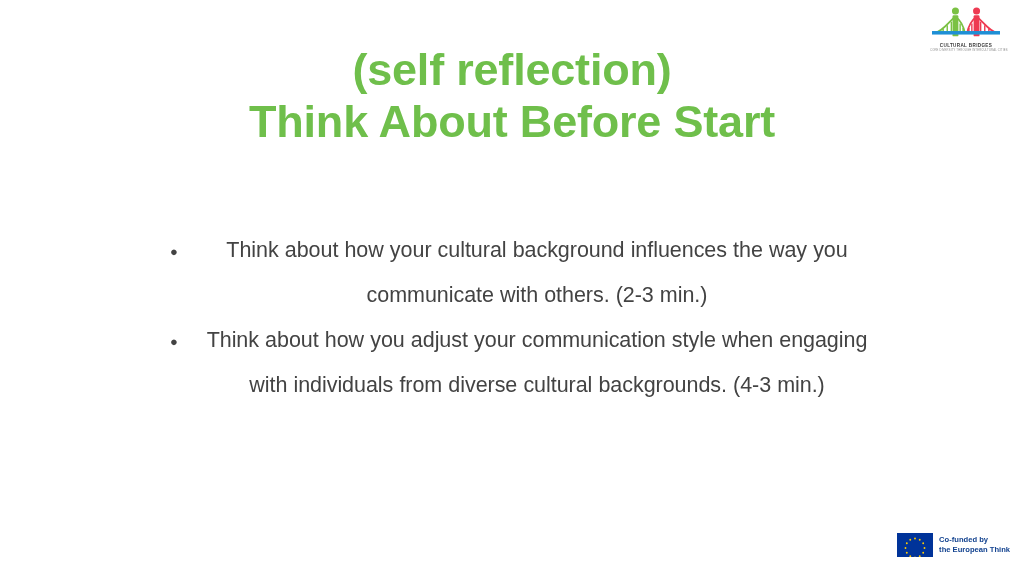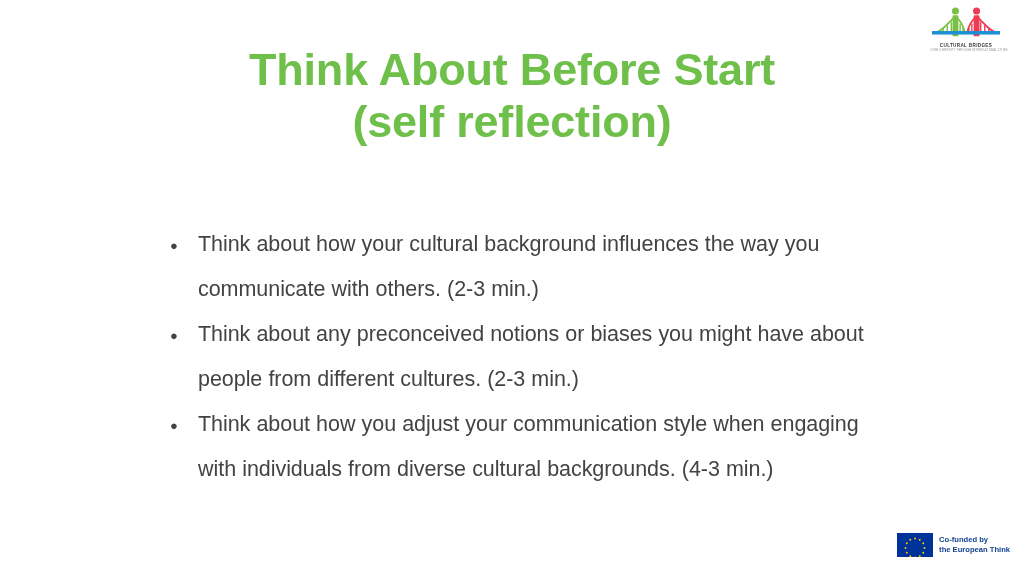--- a/index.html
+++ b/index.html
@@ -39,22 +39,23 @@
     line-height: 52px;
     letter-spacing: -0.2px;
     white-space: nowrap;
     font-family: "Liberation Sans", "DejaVu Sans", sans-serif;
   }
 
   
   .bullets {
     position: absolute;
     left: 166px;
-    top: 222px;
+    top: 228px;
     width: 710px;
+    text-align: center;
   }
   .bullet-row {
     display: flex;
     align-items: flex-start;
     margin-bottom: 0;
   }
   .bullet-marker {
     flex: 0 0 auto;
     width: 32px;
     color: #434343;
@@ -138,35 +139,31 @@
     font-weight: bold;
     white-space: nowrap;
   }
 </style>
 </head>
 <body>
 
 <div class="slide">
 
   <div class="title-block">
+    <span class="title-line">(self reflection)</span>
     <span class="title-line">Think About Before Start</span>
-    <span class="title-line">(self reflection)</span>
   </div>
 
   <div class="bullets">
 
     <div class="bullet-row">
       <span class="bullet-marker"></span>
       <span class="bullet-text">Think about how your cultural background influences the way you communicate with others. (2-3 min.)</span>
     </div>
 
-    <div class="bullet-row">
-      <span class="bullet-marker"></span>
-      <span class="bullet-text">Think about any preconceived notions or biases you might have about people from different cultures. (2-3 min.)</span>
-    </div>
 
     <div class="bullet-row">
       <span class="bullet-marker"></span>
       <span class="bullet-text">Think about how you adjust your communication style when engaging with individuals from diverse cultural backgrounds. (4-3 min.)</span>
     </div>
 
   </div>
 
   <div class="cb-logo">
     <svg class="cb-mark" viewBox="0 0 120 58">

